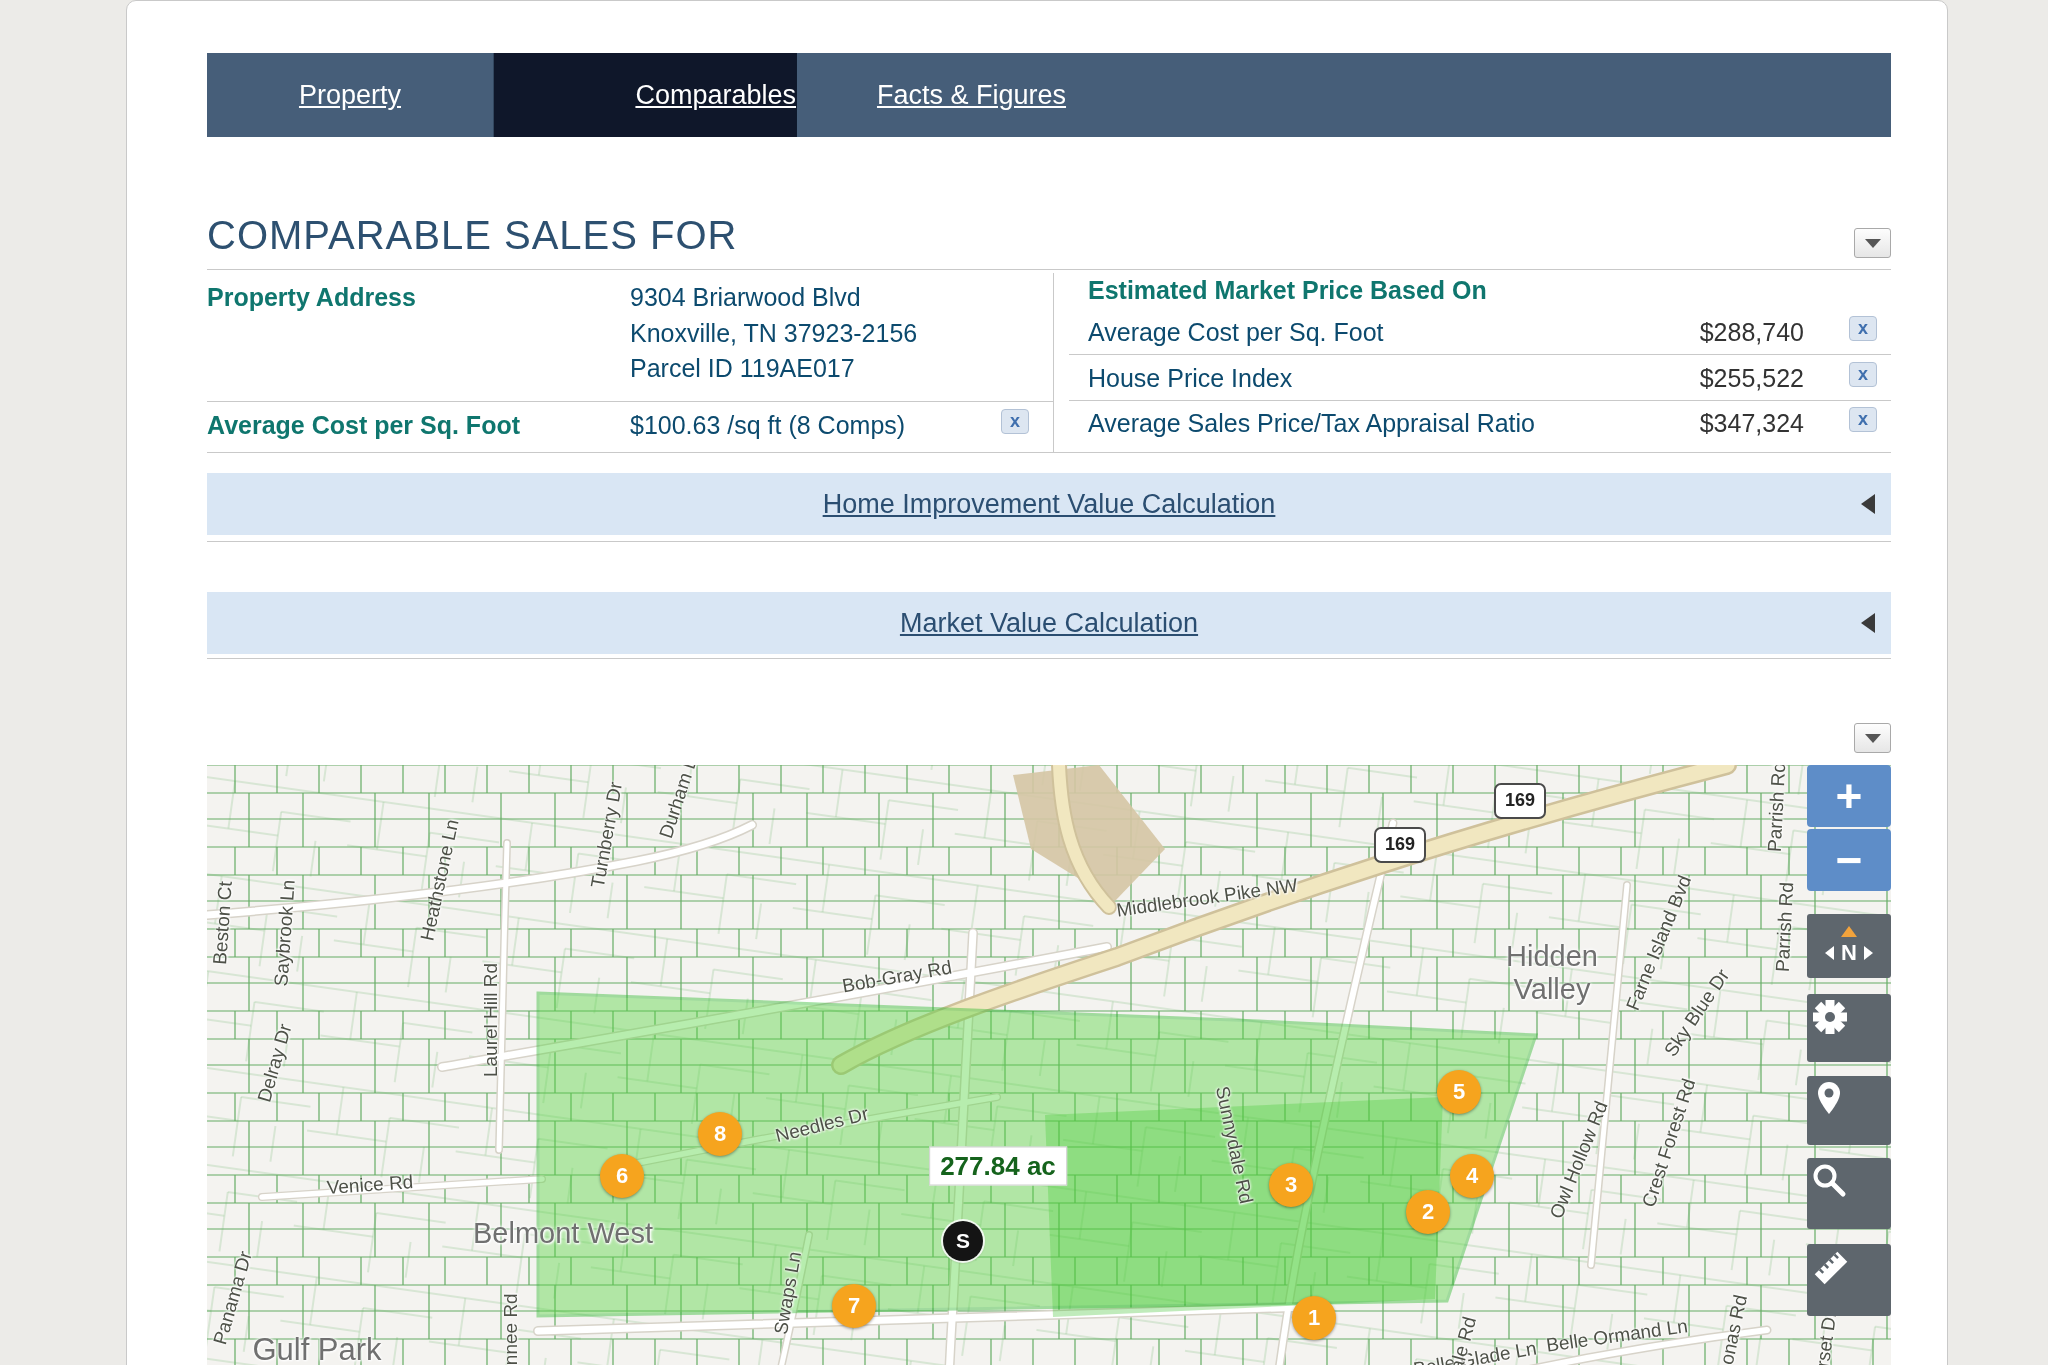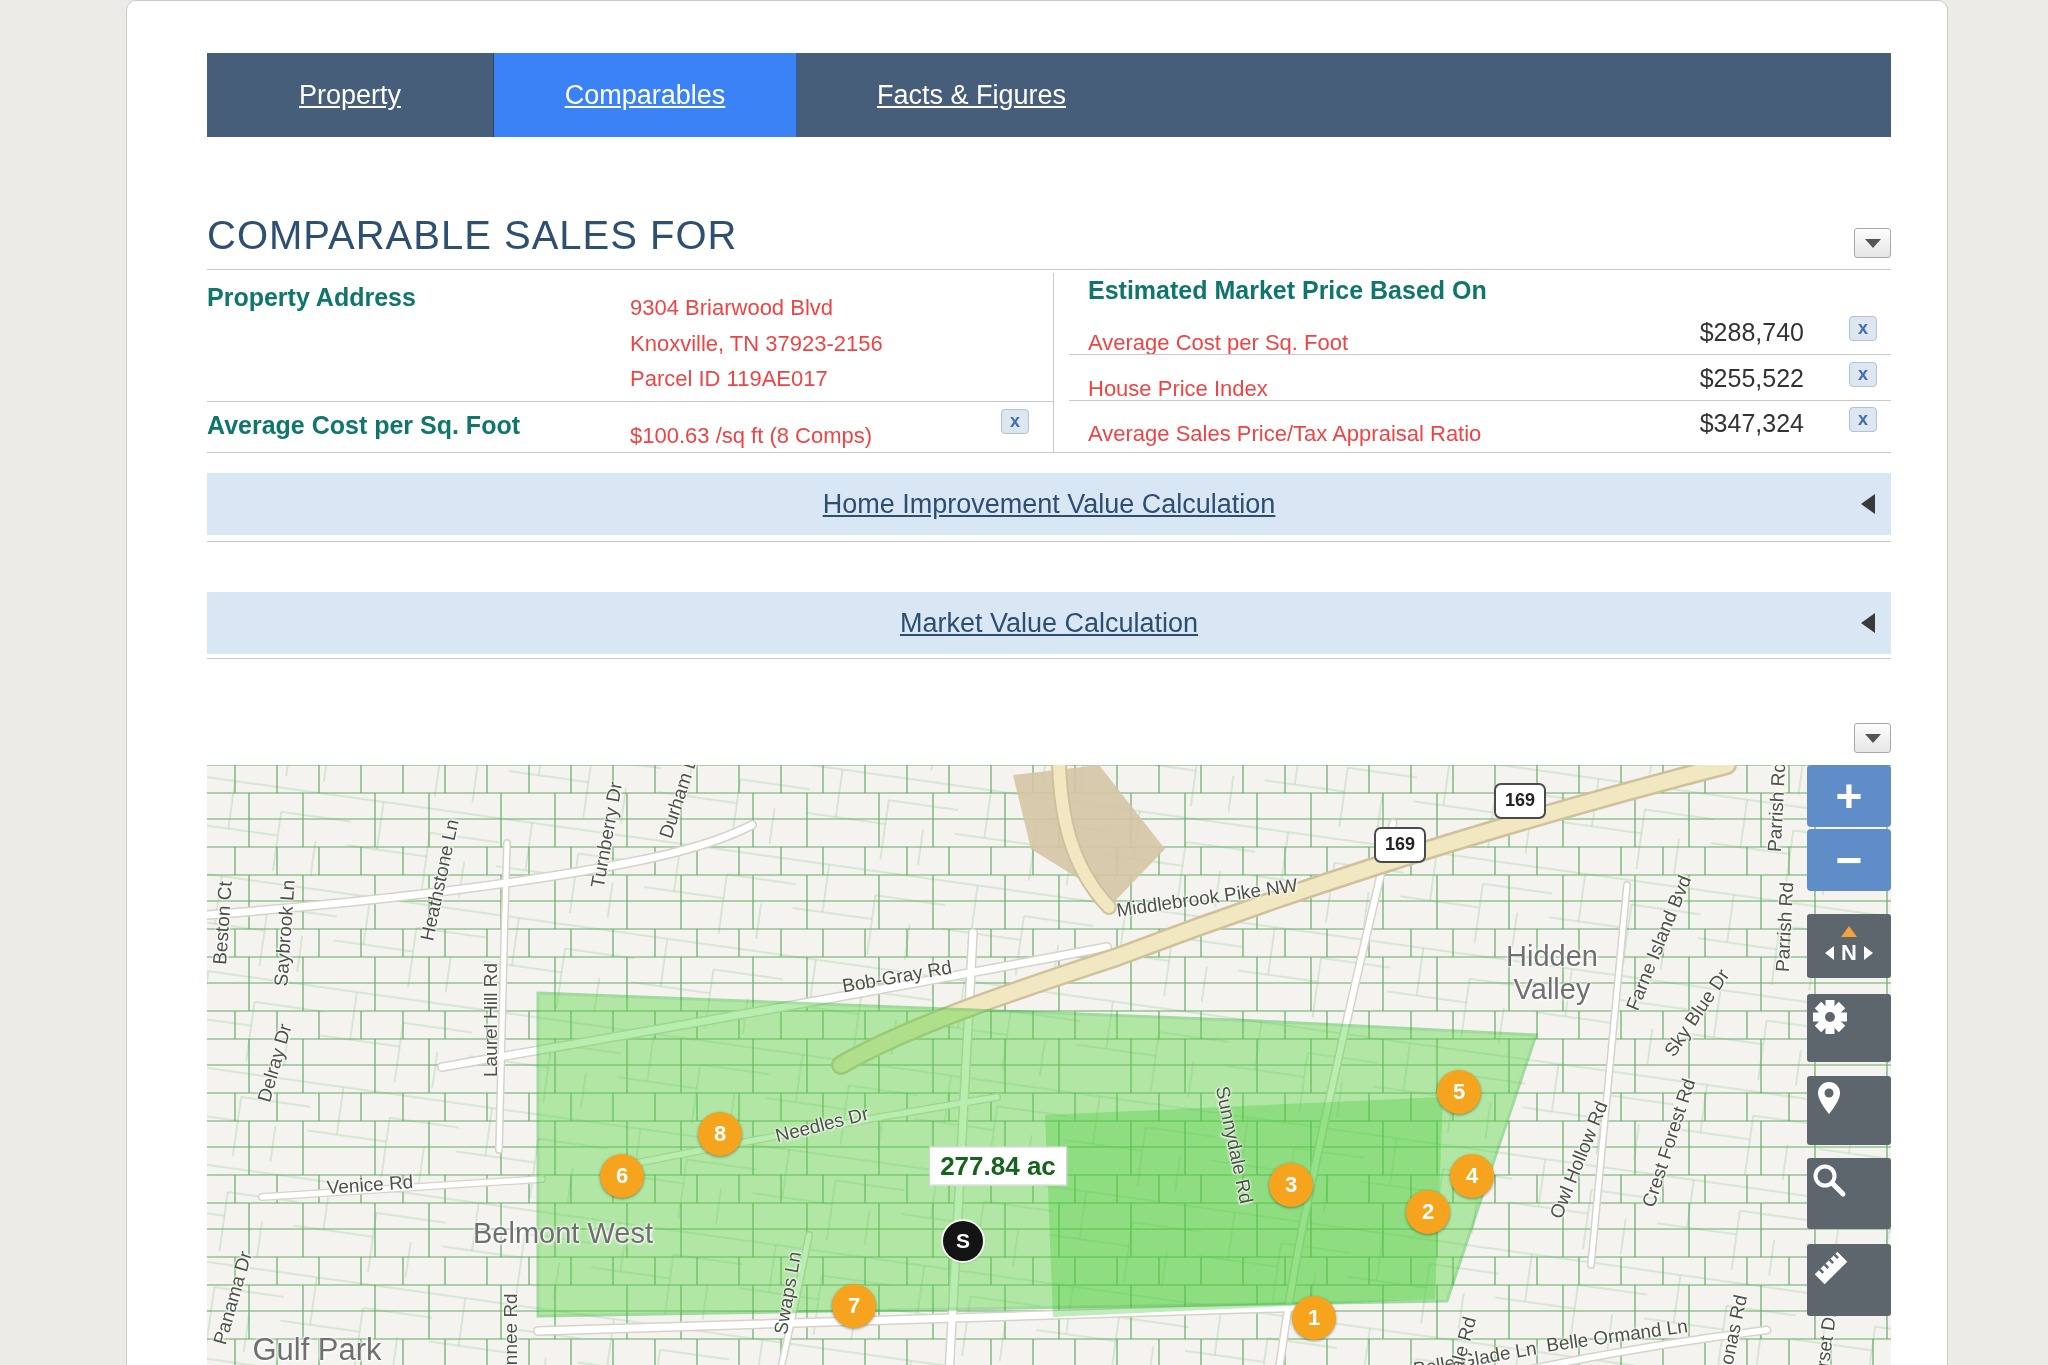--- a/index.html
+++ b/index.html
@@ -4,32 +4,32 @@
 <style>
   html,body{margin:0;padding:0;width:2048px;height:1365px;overflow:hidden;
     background:#ecebe8;font-family:"Liberation Sans","DejaVu Sans",sans-serif;color:#333;}
   .card{position:absolute;left:126px;top:0;width:1820px;height:1400px;background:#fff;
     border:1px solid #c9c9c9;border-radius:10px 10px 0 0;}
   
   .tabs{position:absolute;left:80px;top:52px;width:1684px;height:84px;display:flex;background:#465e79;}
   .tab{height:84px;line-height:84px;text-align:center;color:#fff;font-size:27px;
     text-decoration:underline;cursor:pointer;border-right:1px solid rgba(15,30,50,.35);box-sizing:border-box;}
   .tab:last-child{border-right:none;}
-  .tab.active{background:#3b82f6;}
+  .tab.active{background:#0f172a;text-align:right;}
   
   .title{position:absolute;left:80px;top:212px;font-size:40px;font-weight:400;color:#2d5070;
     letter-spacing:1px;margin:0;}
   .dd{position:absolute;width:37px;height:30px;background:linear-gradient(#fdfdfd,#e6e6e6);
     border:1px solid #a9a9a9;border-radius:3px;display:flex;align-items:center;justify-content:center;cursor:pointer;padding:0;}
   .dd-arrow{width:0;height:0;border-left:8px solid transparent;border-right:8px solid transparent;border-top:9px solid #555;}
   .hline{position:absolute;height:1px;background:#c9c9c9;}
   .vline{position:absolute;width:1px;background:#c9c9c9;}
   
   .lbl{position:absolute;font-size:25px;font-weight:bold;color:#0f766e;white-space:nowrap;}
-  .val{position:absolute;font-size:22px;color:#ef4444;white-space:nowrap;margin-top:12px;}
+  .val{position:absolute;font-size:25px;color:#0c4a6e;white-space:nowrap;}
   .val-r{position:absolute;font-size:25px;color:#333;text-align:right;}
   .xbtn{position:absolute;width:28px;height:25px;background:#dde6f1;border:1px solid #b3c2d6;border-radius:4px;
     color:#3f6fae;font-weight:bold;font-size:18px;line-height:23px;text-align:center;cursor:pointer;padding:0;}
   
   .secbar{position:absolute;left:80px;width:1684px;height:62px;background:#d9e6f4;
     display:flex;align-items:center;justify-content:center;cursor:pointer;}
   .secbar span{font-size:27px;color:#2b4e71;text-decoration:underline;}
   .tri-left{position:absolute;right:16px;top:50%;margin-top:-10px;width:0;height:0;
     border-top:10px solid transparent;border-bottom:10px solid transparent;border-right:14px solid #3a3a3a;}
   

